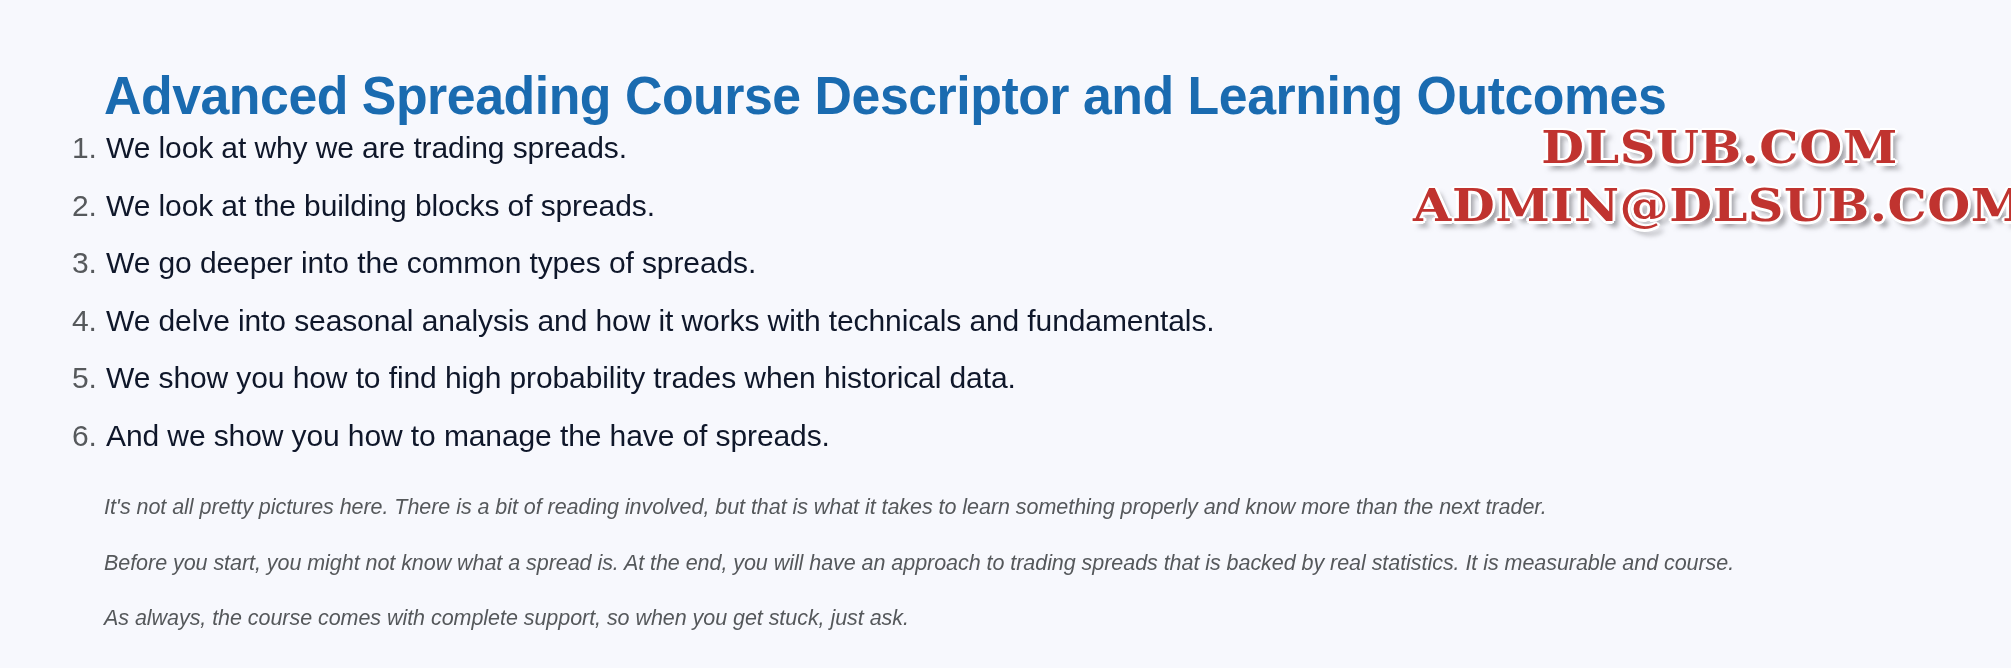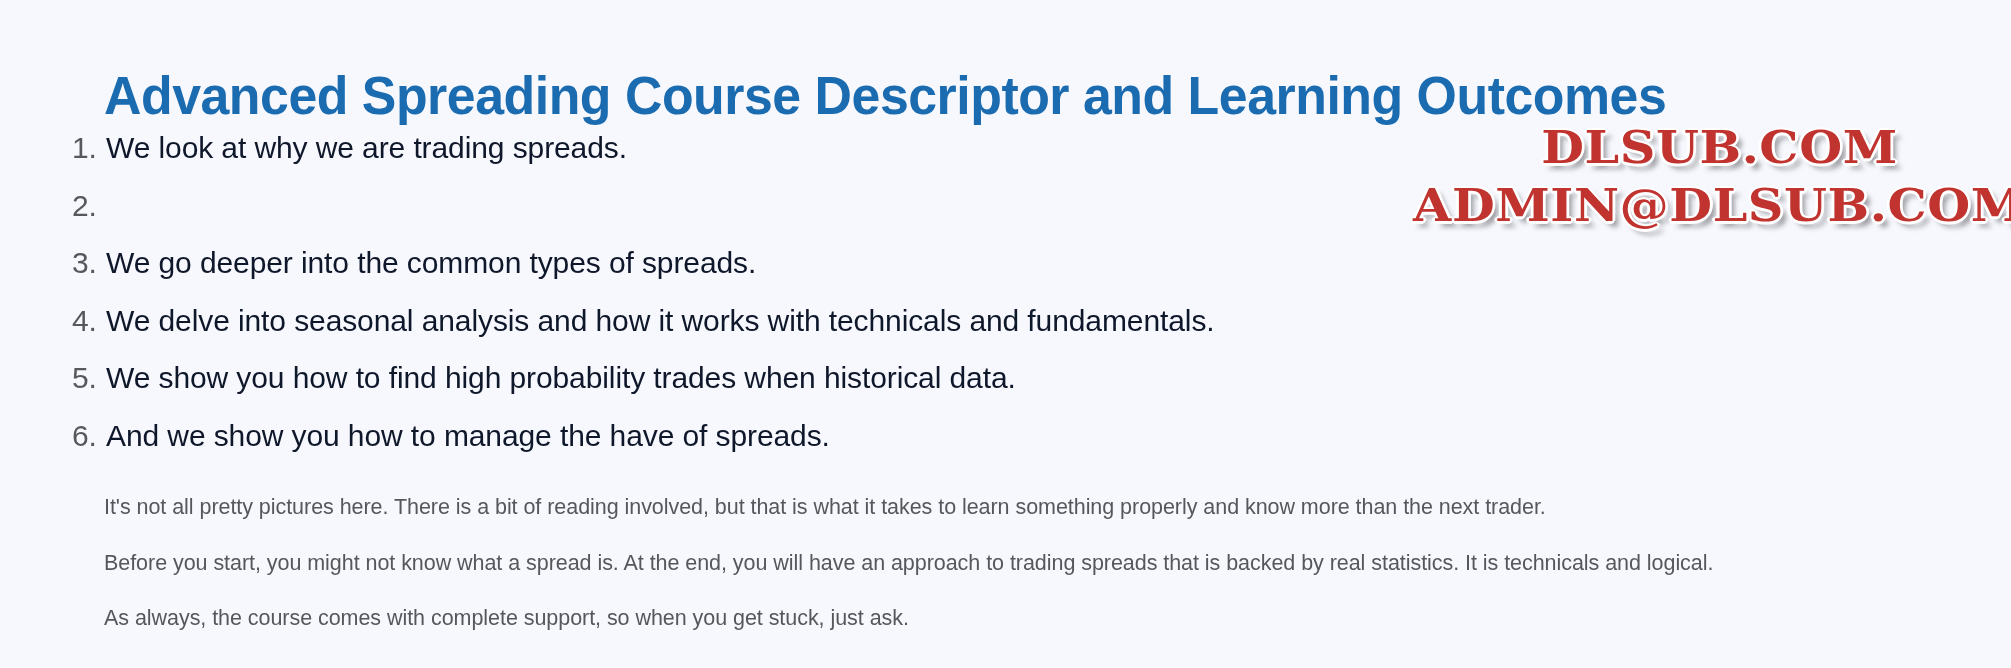--- a/index.html
+++ b/index.html
@@ -75,20 +75,21 @@
     top: 497px;
     width: 1900px;
   }
   .note-para {
     font-size: 21.5px;
     line-height: 1;
     color: #55585b;
     margin: 0 0 34px 0;
     white-space: nowrap;
     letter-spacing: -0.05px;
+    font-style: italic;
   }
 
   
   .watermark {
     position: absolute;
     left: 1336px;
     top: 126px;
     width: 711px;
     pointer-events: none;
     user-select: none;
@@ -131,20 +132,21 @@
 
   <h1 class="page-title">Advanced Spreading Course Descriptor and Learning Outcomes</h1>
 
   <ol class="outcomes-list">
     <li class="outcome-item">
       <span class="outcome-num">1.</span>
       <span class="outcome-text">We look at why we are trading spreads.</span>
     </li>
     <li class="outcome-item">
       <span class="outcome-num">2.</span>
+      <span class="outcome-text">We look at the building blocks of spreads.</span>
     </li>
     <li class="outcome-item">
       <span class="outcome-num">3.</span>
       <span class="outcome-text">We go deeper into the common types of spreads.</span>
     </li>
     <li class="outcome-item">
       <span class="outcome-num">4.</span>
       <span class="outcome-text">We delve into seasonal analysis and how it works with technicals and fundamentals.</span>
     </li>
     <li class="outcome-item">
@@ -152,21 +154,21 @@
       <span class="outcome-text">We show you how to find high probability trades when historical data.</span>
     </li>
     <li class="outcome-item">
       <span class="outcome-num">6.</span>
       <span class="outcome-text">And we show you how to manage the have of spreads.</span>
     </li>
   </ol>
 
   <div class="notes">
     <p class="note-para">It's not all pretty pictures here. There is a bit of reading involved, but that is what it takes to learn something properly and know more than the next trader.</p>
-    <p class="note-para">Before you start, you might not know what a spread is. At the end, you will have an approach to trading spreads that is backed by real statistics. It is technicals and logical.</p>
+    <p class="note-para">Before you start, you might not know what a spread is. At the end, you will have an approach to trading spreads that is backed by real statistics. It is measurable and course.</p>
     <p class="note-para">As always, the course comes with complete support, so when you get stuck, just ask.</p>
   </div>
 
   <div class="watermark">
     <div class="wm-line wm-line-1">DLSUB.COM</div>
     <div class="wm-line wm-line-2">ADMIN@DLSUB.COM</div>
   </div>
 
 </div>
 

